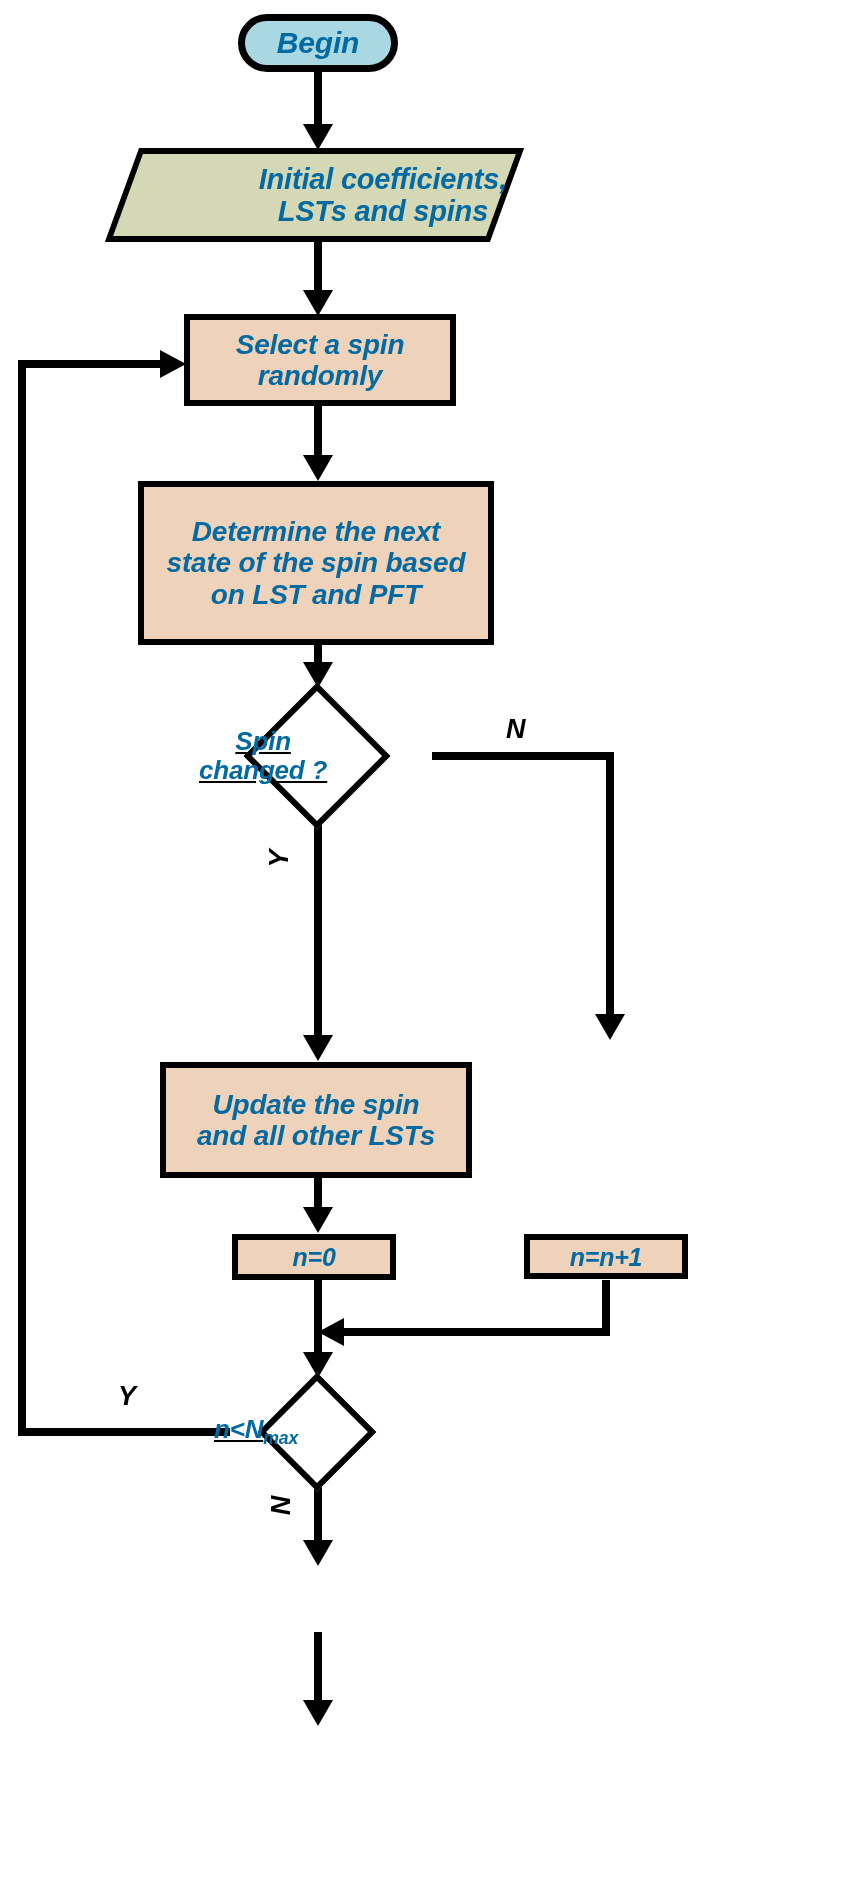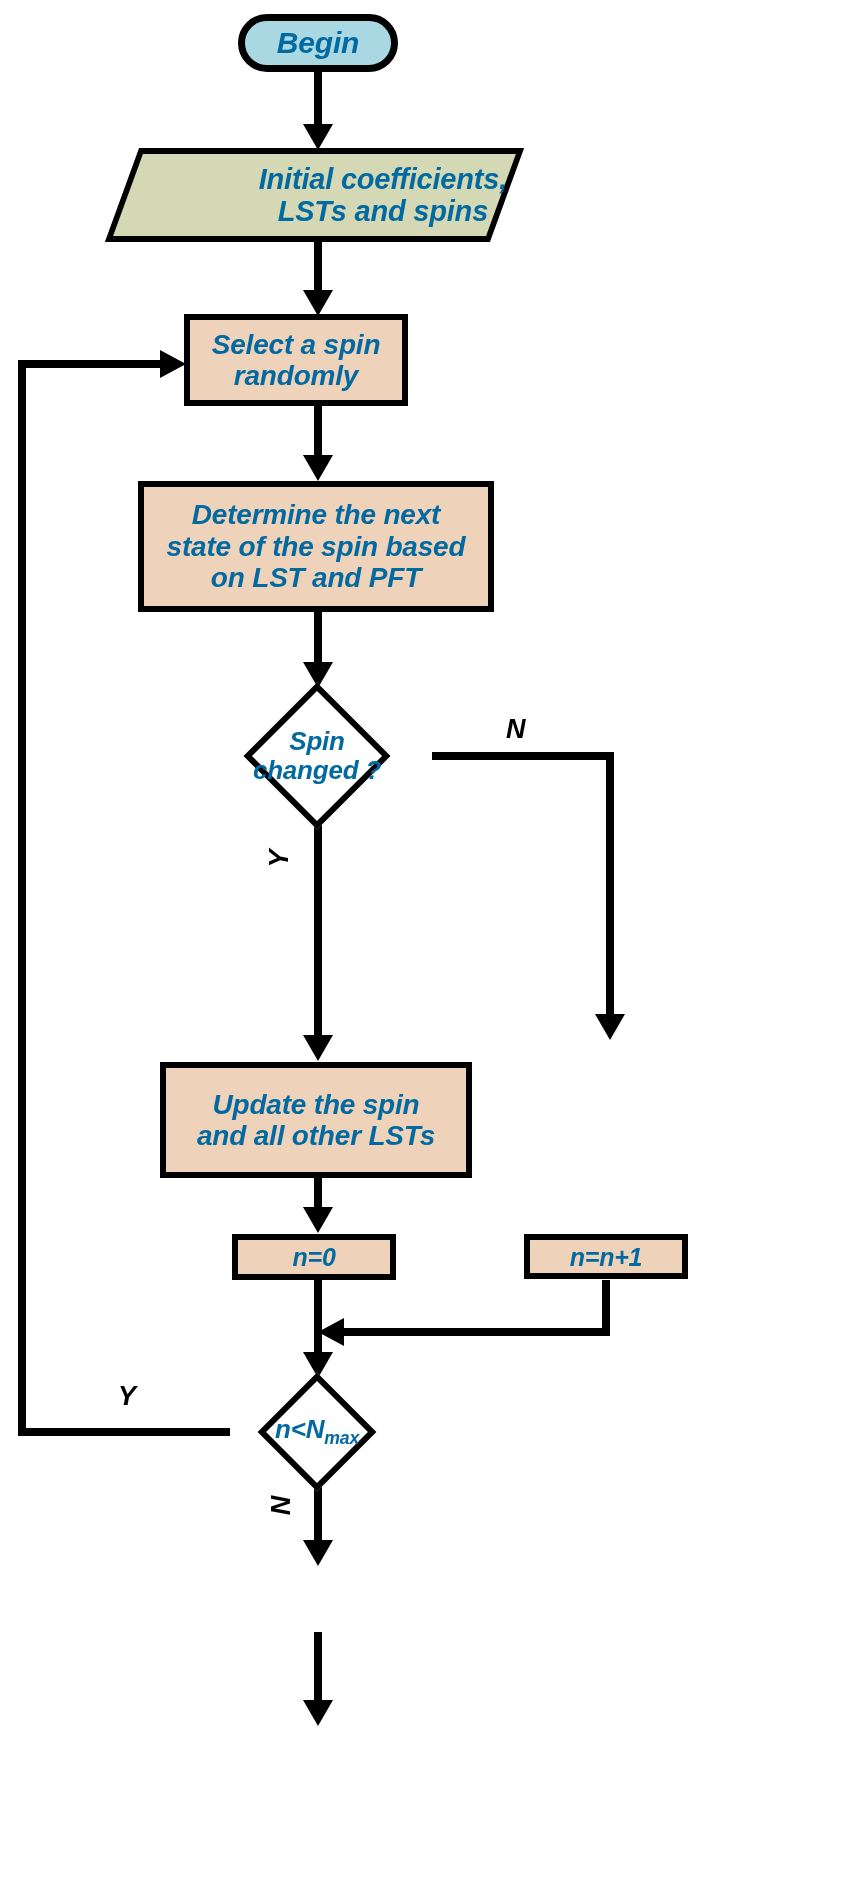--- a/index.html
+++ b/index.html
@@ -43,21 +43,21 @@
     border:6px solid #000;
     box-sizing:border-box;
     transform:skewX(-20deg);
     z-index:1;
   }
   .io .node-label{font-size:29px;z-index:3;}
 
   
   .decision{
     position:absolute;z-index:2;
-    display:flex;align-items:center;justify-content:center;
+    display:flex;align-items:center;justify-content:flex-start;text-decoration:underline;
   }
   .decision .shape{
     position:absolute;left:50%;top:50%;
     background:#ffffff;border:6px solid #000;
     box-sizing:border-box;
     transform:translate(-50%,-50%) rotate(45deg);
     z-index:1;
   }
   .decision .node-label{font-size:26px;z-index:3;position:relative;}
 
@@ -105,29 +105,29 @@
 
   <div class="io" style="left:122px;top:148px;width:385px;height:94px;">
     <div class="shape"></div>
     <span class="node-label">Initial coefficients,
 LSTs and spins</span>
   </div>
 
   <div class="vline" style="left:314px;top:242px;height:58px;"></div>
   <div class="arrow-down" style="left:303px;top:290px;"></div>
 
-  <div class="process" style="left:184px;top:314px;width:224px;height:92px;">
+  <div class="process" style="left:184px;top:314px;width:272px;height:92px;">
     <span class="node-label">Select a spin
 randomly</span>
   </div>
 
   <div class="vline" style="left:314px;top:406px;height:58px;"></div>
   <div class="arrow-down" style="left:303px;top:455px;"></div>
 
-  <div class="process" style="left:138px;top:481px;width:356px;height:131px;">
+  <div class="process" style="left:138px;top:481px;width:356px;height:164px;">
     <span class="node-label">Determine the next
 state of the spin based
 on LST and PFT</span>
   </div>
 
   <div class="vline" style="left:314px;top:612px;height:58px;"></div>
   <div class="arrow-down" style="left:303px;top:662px;"></div>
 
   <div class="decision" style="left:199px;top:688px;width:236px;height:136px;">
     <div class="shape" style="width:104px;height:104px;"></div>

